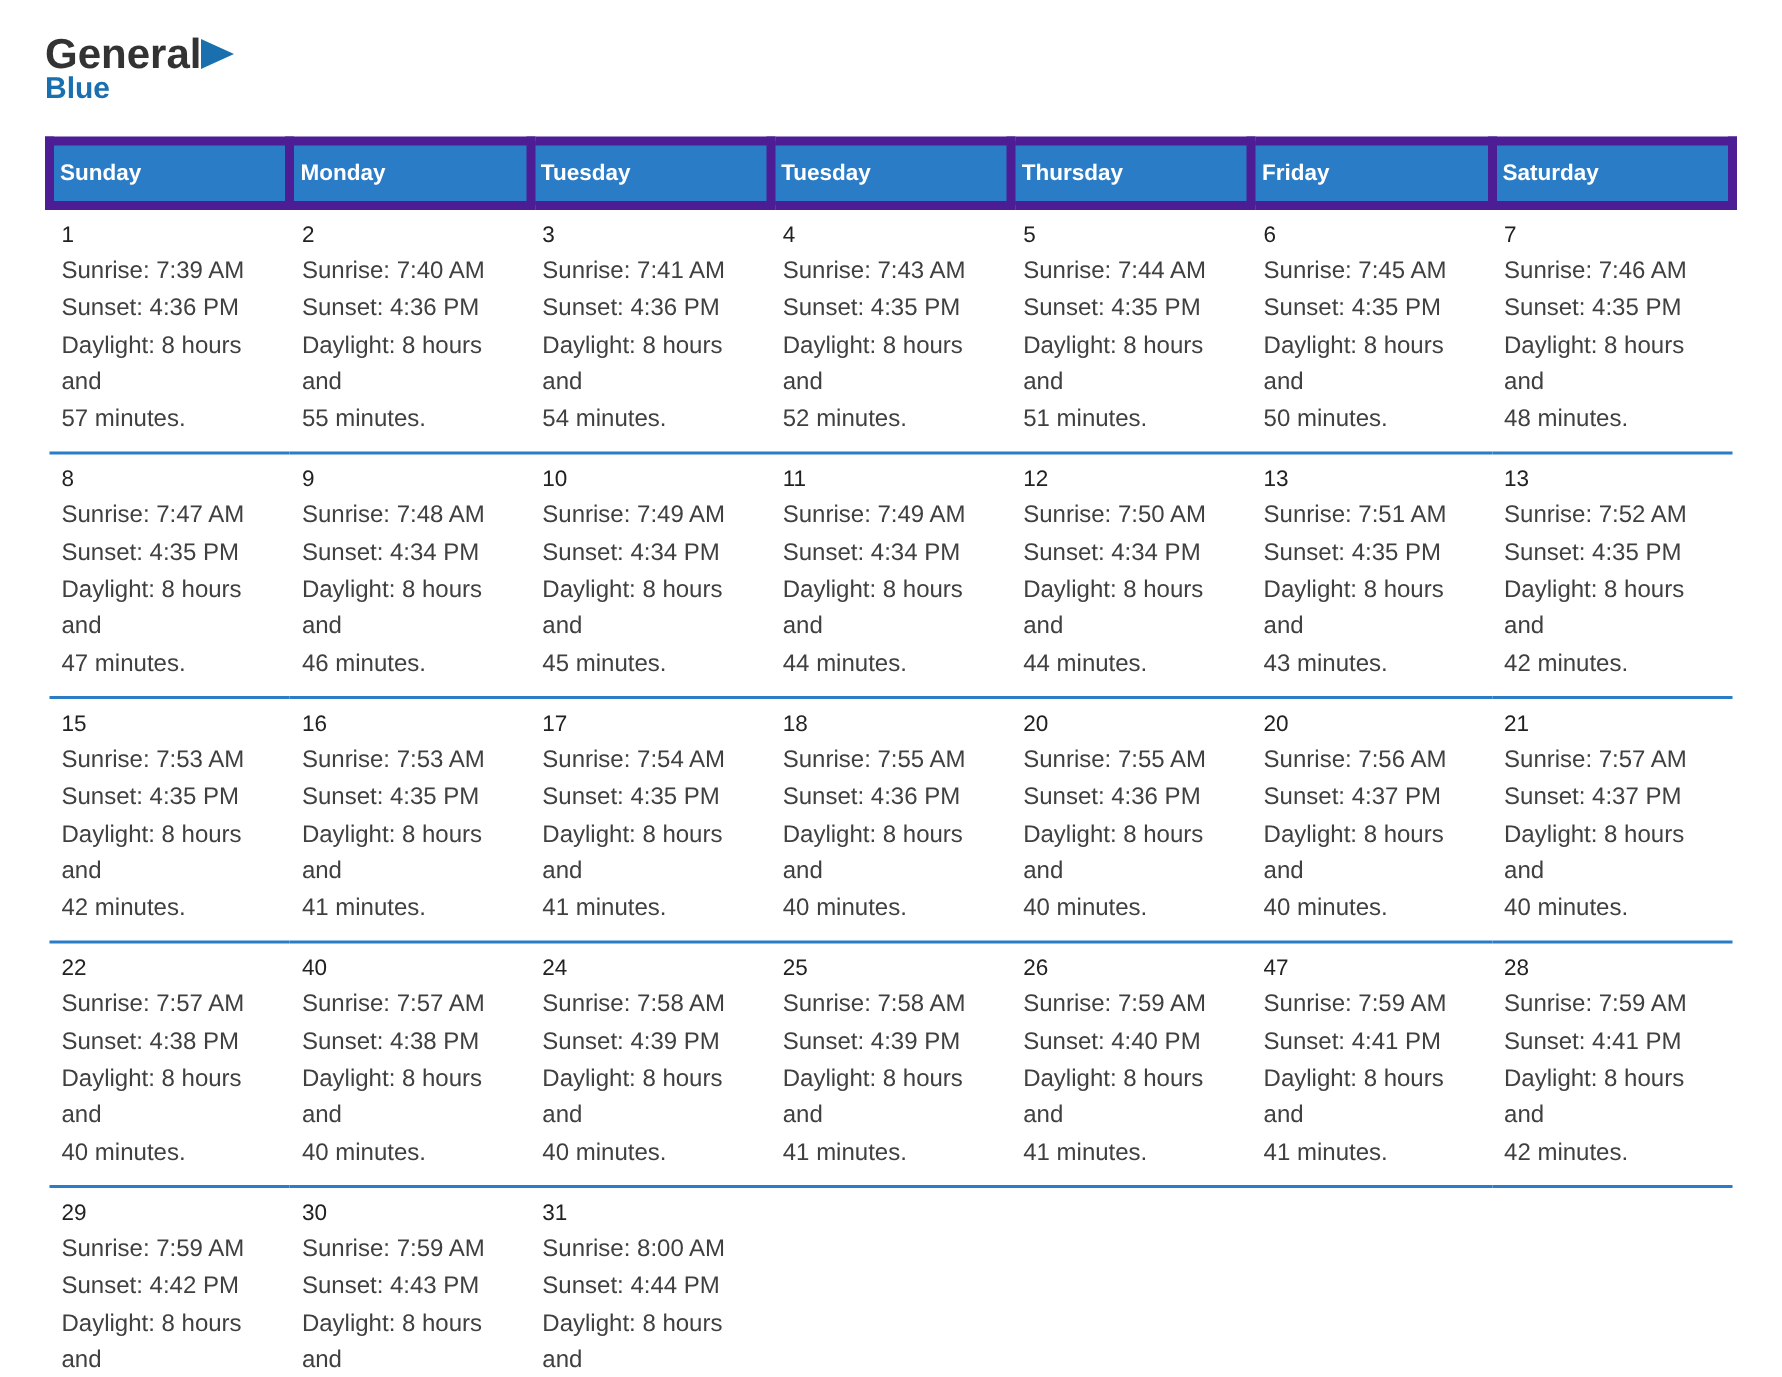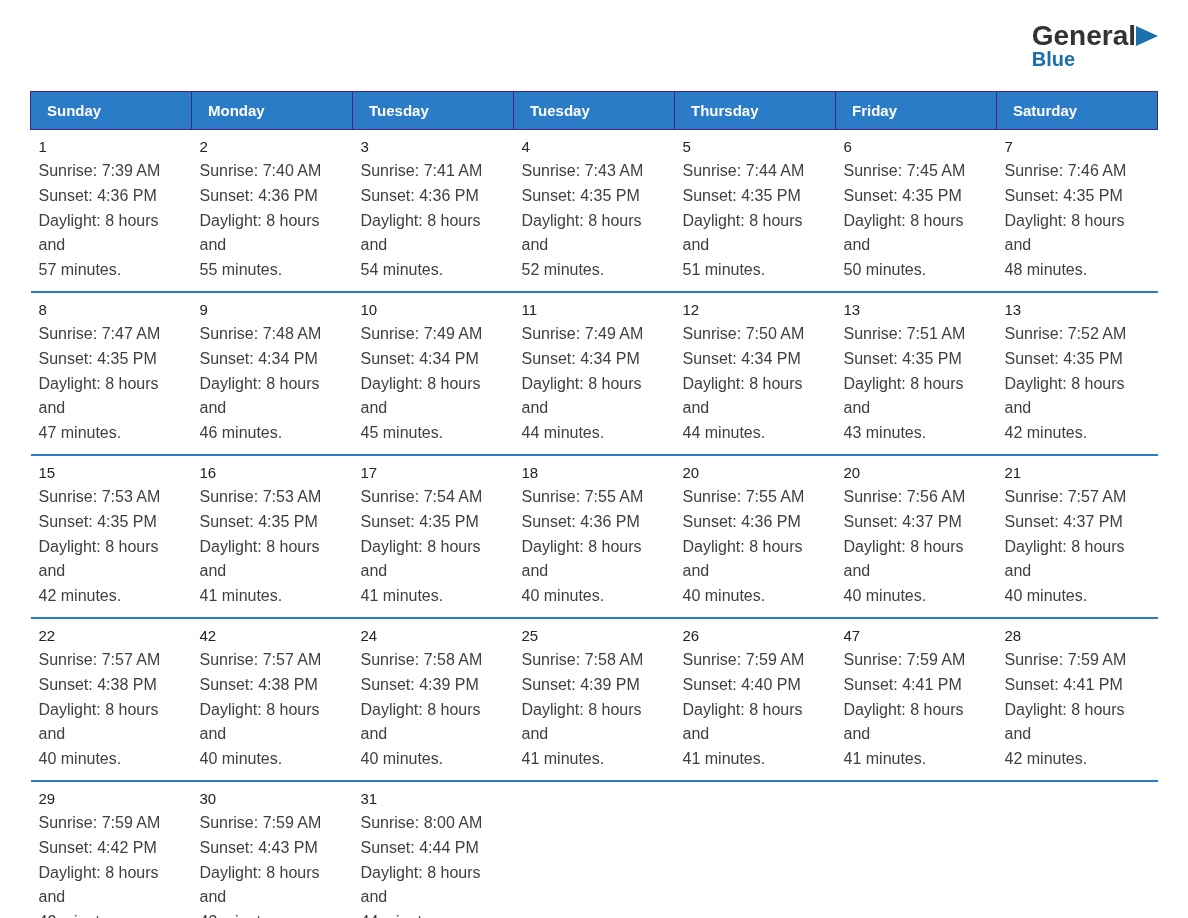--- a/index.html
+++ b/index.html
@@ -5,21 +5,21 @@
     * { box-sizing: border-box; margin: 0; padding: 0; }
     body {
       font-family: Arial, sans-serif;
       background: #fff;
       padding: 20px 30px;
       width: 1188px;
       min-height: 918px;
     }
     .header {
       display: flex;
-      justify-content: flex-end;
+      justify-content: flex-start;
       align-items: flex-start;
       margin-bottom: 20px;
     }
     .logo {
       display: flex;
       flex-direction: column;
       align-items: flex-start;
     }
     .title-block {
       text-align: right;
@@ -38,23 +38,23 @@
     table {
       width: 100%;
       border-collapse: collapse;
       table-layout: fixed;
     }
     thead tr th {
       background-color: #2a7cc7;
       color: #fff;
       font-size: 15px;
       font-weight: bold;
-      padding: 10px 16px;
+      padding: 10px 4px;
       text-align: left;
-      border: 1px solid #4c1d95;
+      border: 6px solid #4c1d95;
     }
     tbody tr td {
       vertical-align: top;
       padding: 8px;
       font-size: 13px;
       color: #222;
       border-bottom: 2px solid #2a7cc7;
       border-left: none;
       border-right: none;
       border-top: none;
@@ -199,21 +199,21 @@
           <span class="day-num">21</span>
           <div class="day-info">Sunrise: 7:57 AM<br>Sunset: 4:37 PM<br>Daylight: 8 hours and<br>40 minutes.</div>
         </td>
       </tr>
       <tr>
         <td>
           <span class="day-num">22</span>
           <div class="day-info">Sunrise: 7:57 AM<br>Sunset: 4:38 PM<br>Daylight: 8 hours and<br>40 minutes.</div>
         </td>
         <td>
-          <span class="day-num">42</span>
+          <span class="day-num">40</span>
           <div class="day-info">Sunrise: 7:57 AM<br>Sunset: 4:38 PM<br>Daylight: 8 hours and<br>40 minutes.</div>
         </td>
         <td>
           <span class="day-num">24</span>
           <div class="day-info">Sunrise: 7:58 AM<br>Sunset: 4:39 PM<br>Daylight: 8 hours and<br>40 minutes.</div>
         </td>
         <td>
           <span class="day-num">25</span>
           <div class="day-info">Sunrise: 7:58 AM<br>Sunset: 4:39 PM<br>Daylight: 8 hours and<br>41 minutes.</div>
         </td>

